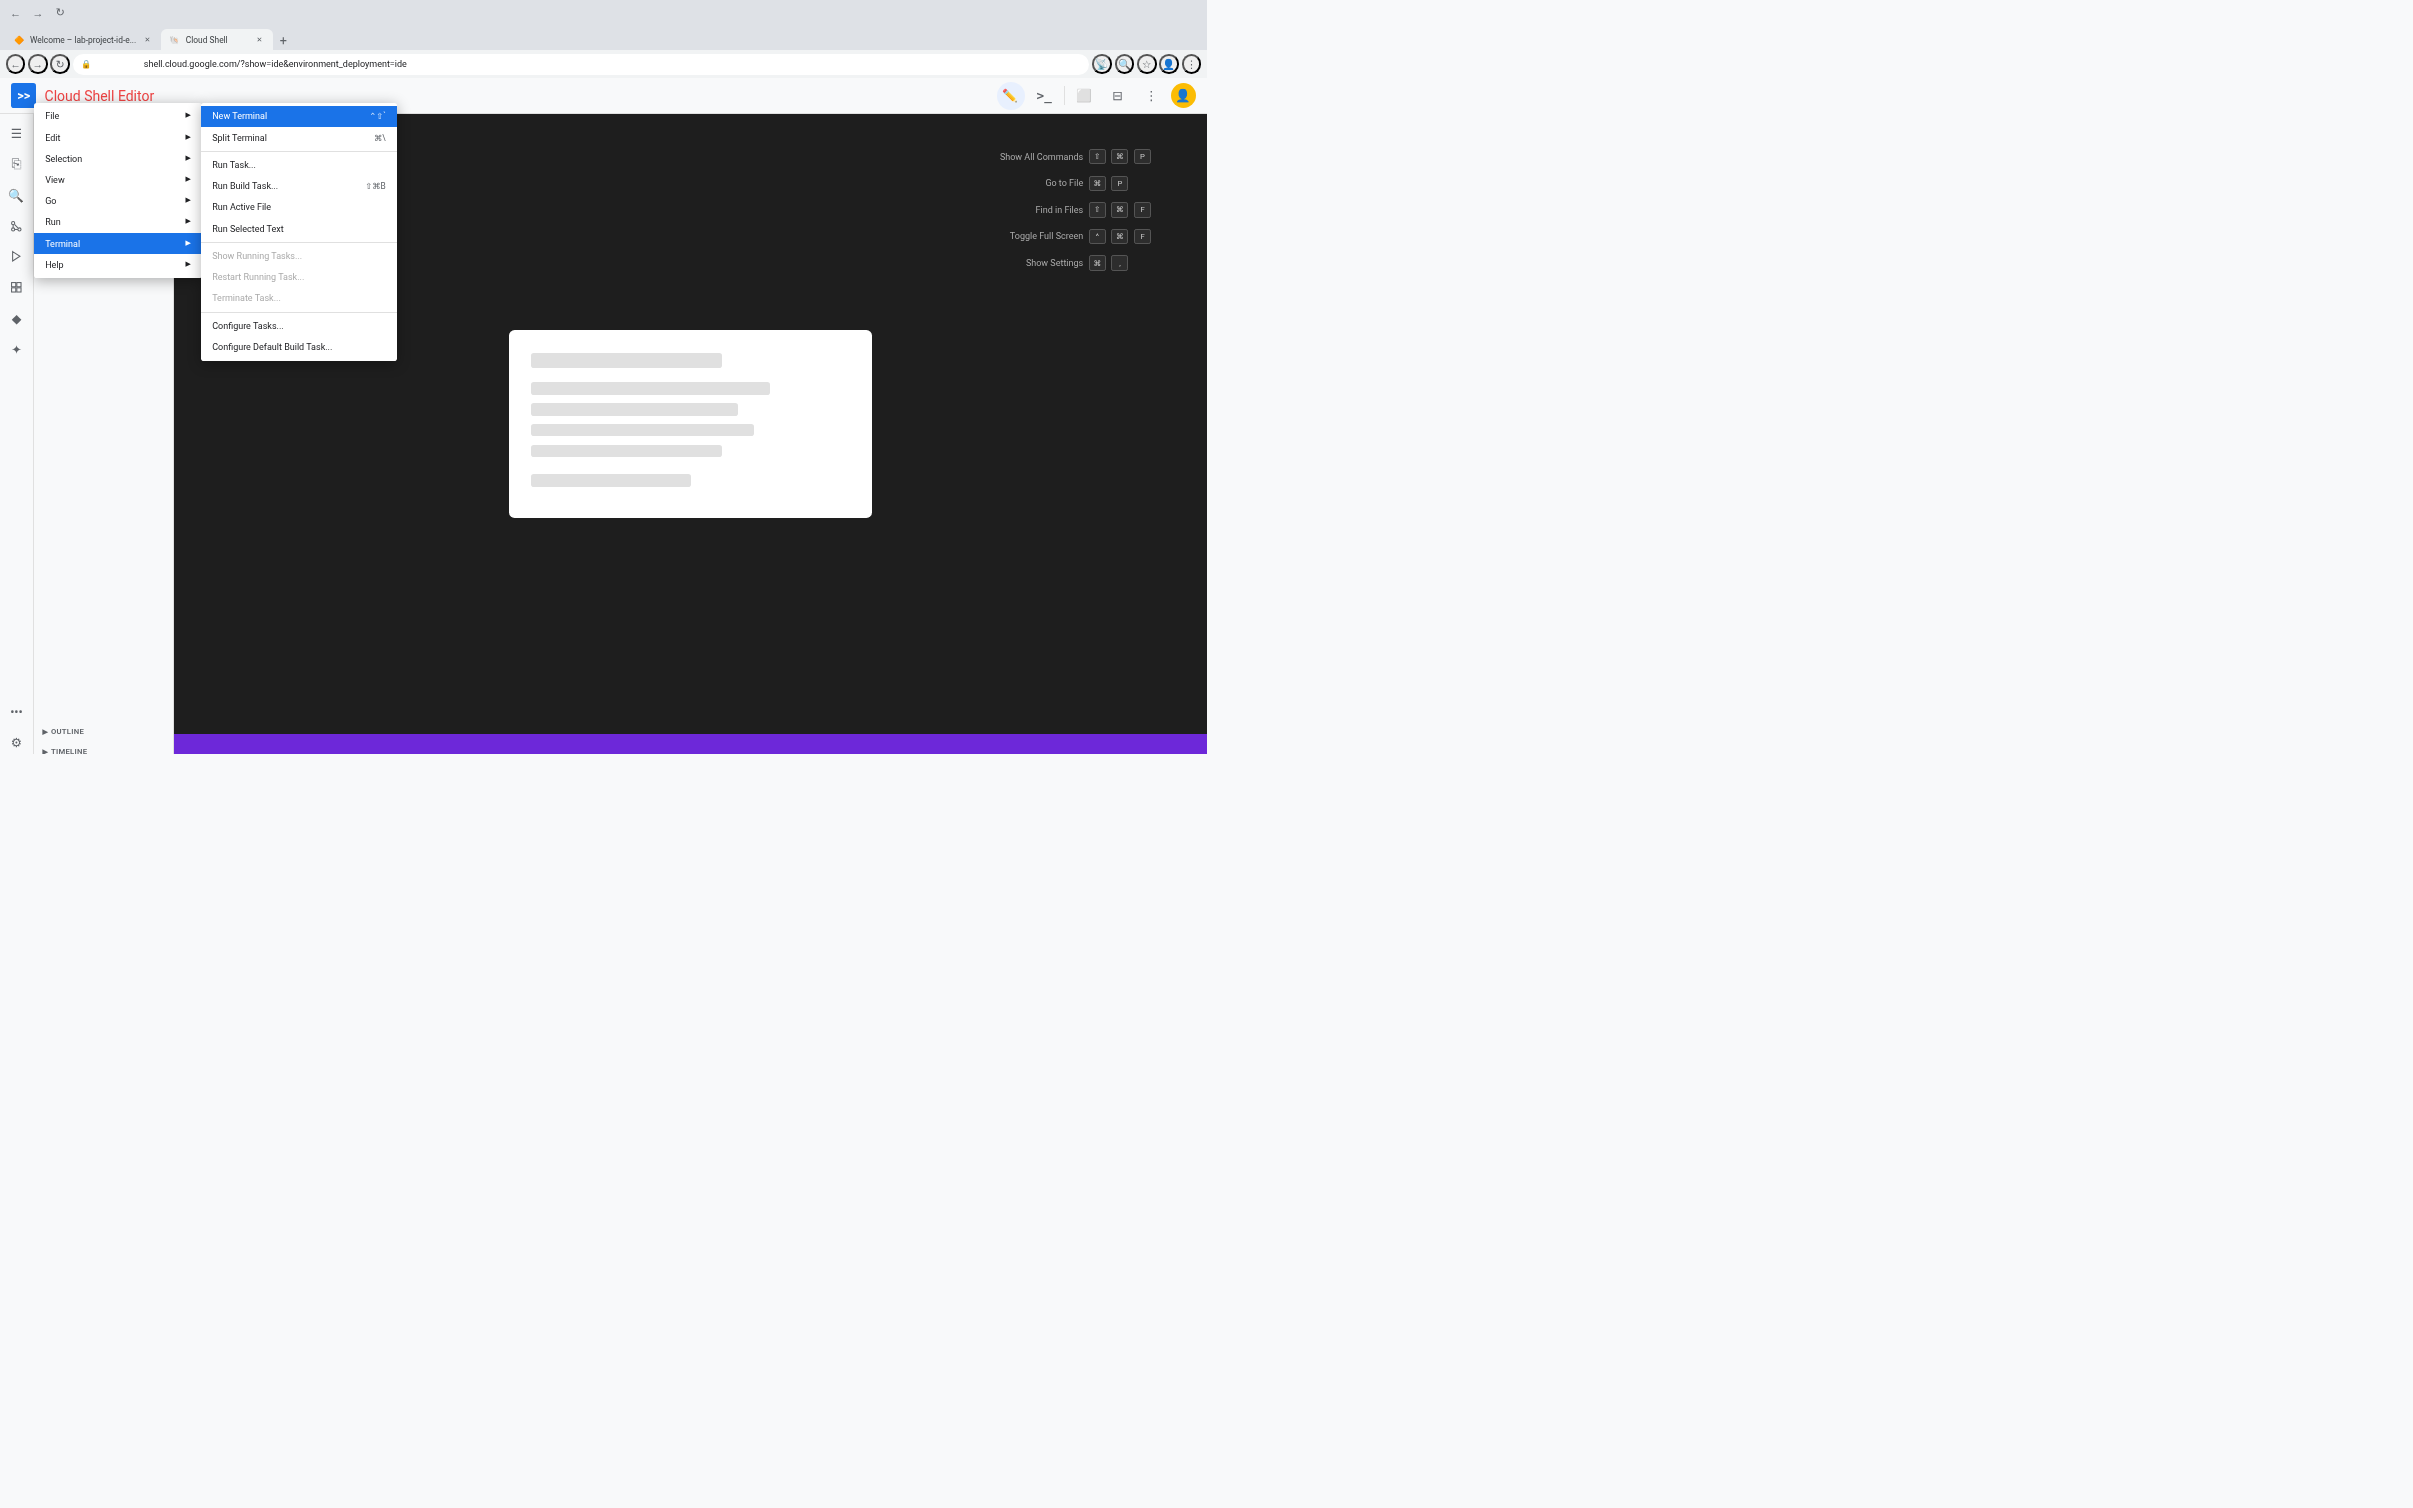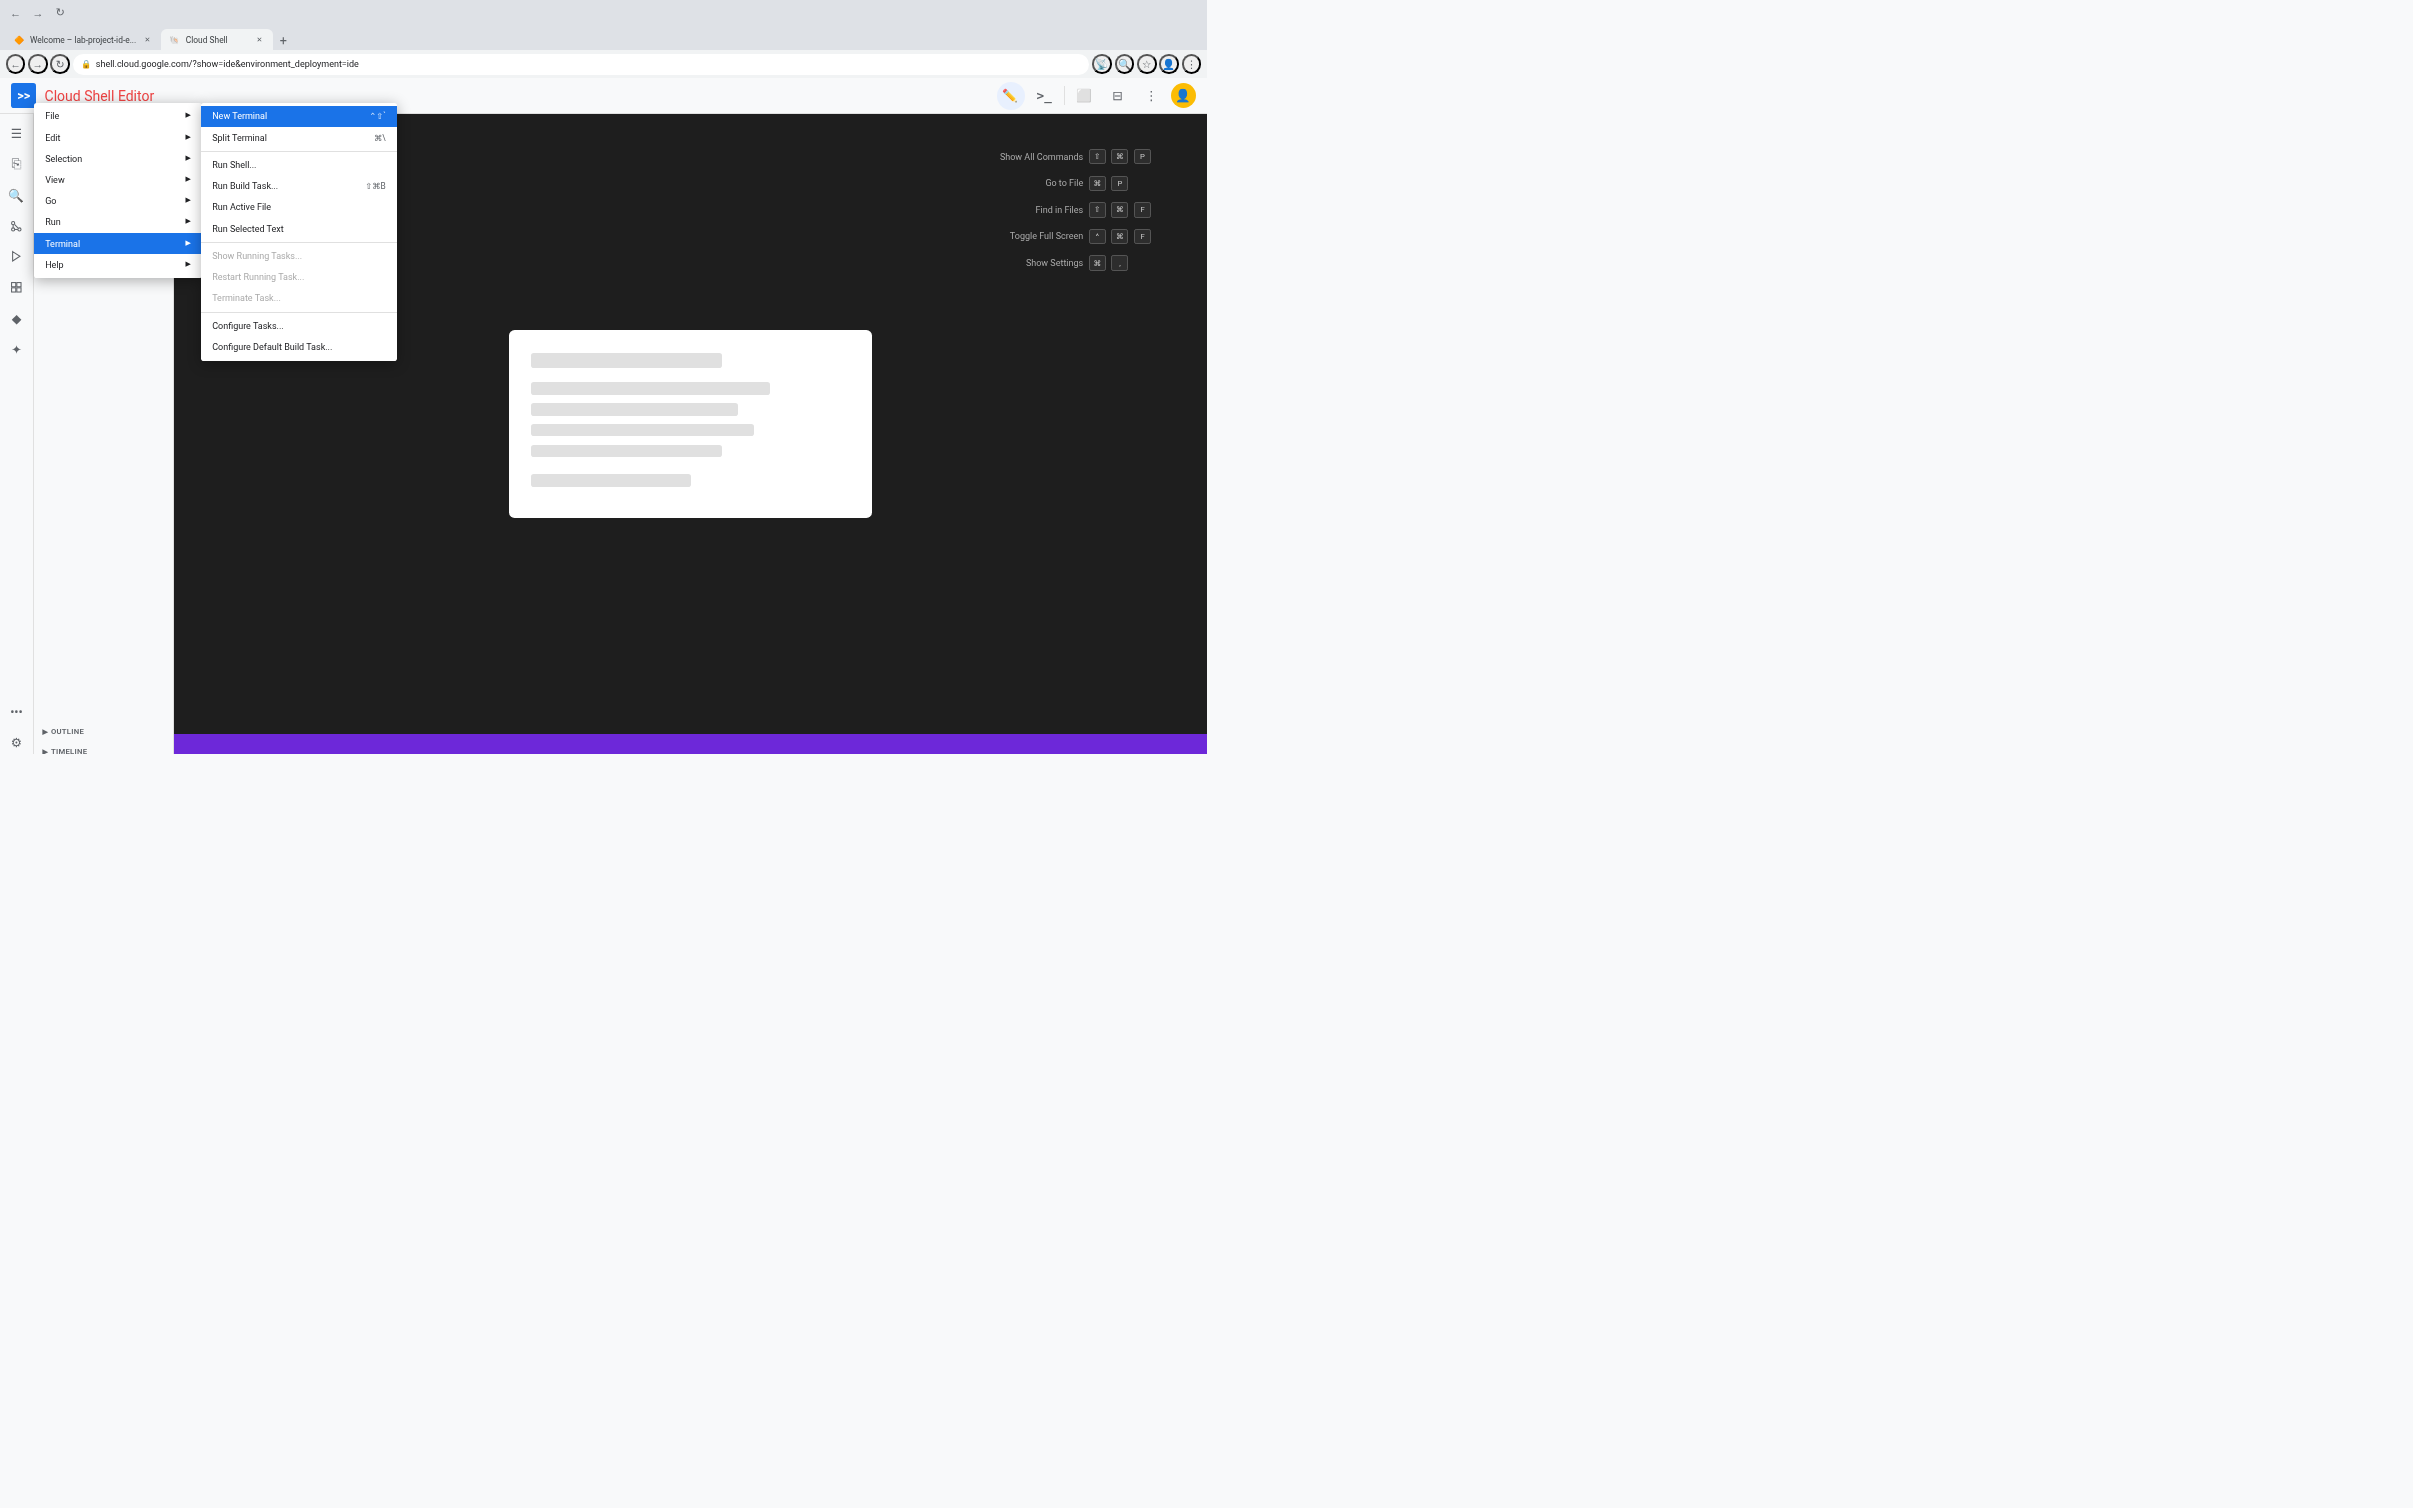--- a/index.html
+++ b/index.html
@@ -457,21 +457,21 @@
   </div>
   <div class="new-tab-btn">+</div>
 </div>
 
 <div class="url-bar-row">
   <button class="icon-btn">←</button>
   <button class="icon-btn">→</button>
   <button class="icon-btn">↻</button>
   <div class="url-bar">
     <span class="url-icon">🔒</span>
-    <span style="font-size:9px;">shell.cloud.google.com/?show=ide&amp;environment_deployment=ide</span>
+    <span style="font-size:9px;margin-left:48px;">shell.cloud.google.com/?show=ide&amp;environment_deployment=ide</span>
   </div>
   <div class="url-toolbar-icons">
     <button class="icon-btn">📡</button>
     <button class="icon-btn">🔍</button>
     <button class="icon-btn">☆</button>
     <button class="icon-btn">👤</button>
     <button class="icon-btn">⋮</button>
   </div>
 </div>
 
@@ -643,21 +643,21 @@
     <div class="submenu-item active">
       <span class="submenu-label">New Terminal</span>
       <span class="submenu-shortcut">⌃⇧`</span>
     </div>
     <div class="submenu-item">
       <span class="submenu-label">Split Terminal</span>
       <span class="submenu-shortcut">⌘\</span>
     </div>
     <div class="submenu-divider"></div>
     <div class="submenu-item">
-      <span class="submenu-label">Run Shell...</span>
+      <span class="submenu-label">Run Task...</span>
       <span class="submenu-shortcut"></span>
     </div>
     <div class="submenu-item">
       <span class="submenu-label">Run Build Task...</span>
       <span class="submenu-shortcut">⇧⌘B</span>
     </div>
     <div class="submenu-item">
       <span class="submenu-label">Run Active File</span>
       <span class="submenu-shortcut"></span>
     </div>

